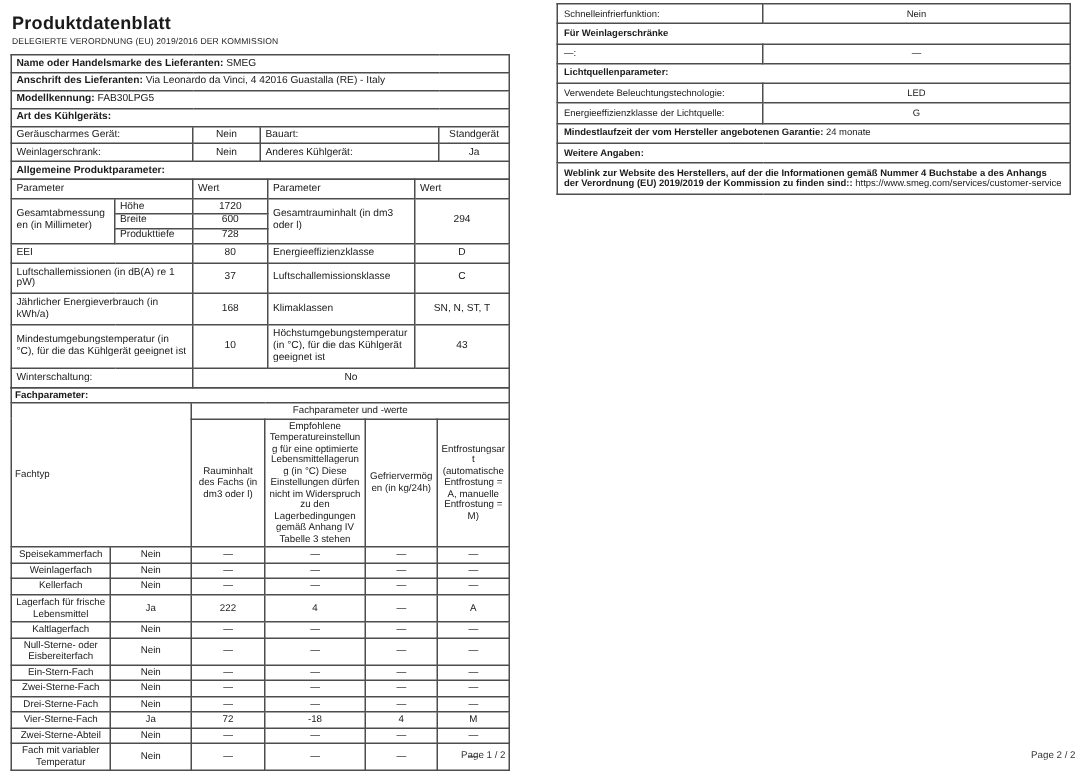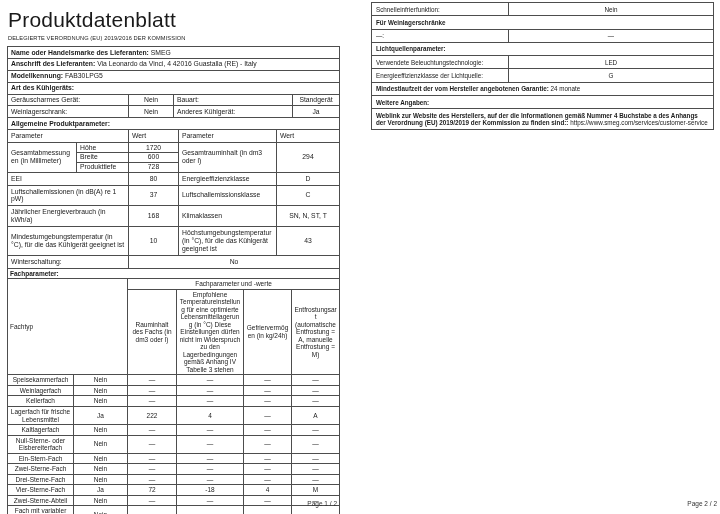--- a/index.html
+++ b/index.html
@@ -5,21 +5,21 @@
   html,body { margin:0; padding:0; background:#ffffff; }
   .screen {
     position:relative; width:720px; height:514px; overflow:hidden;
     background:#ffffff; color:#1a1a1a;
     font-family:"Liberation Sans", sans-serif;
     -webkit-font-smoothing:antialiased;
   }
   .p1 { position:absolute; left:7px; top:8px; width:332px; }
   .p2 { position:absolute; left:371px; top:2px; width:342px; }
 
-  .title { font-size:21px; font-weight:normal; letter-spacing:0.2px; margin:0 0 3px 1px; white-space:nowrap; }
+  .title { font-size:12px; font-weight:bold; letter-spacing:0.2px; margin:0 0 3px 1px; white-space:nowrap; }
   .subtitle { font-size:5.7px; color:#222; margin:0 0 5px 1px; letter-spacing:0.1px; }
 
   table.tbl { border-collapse:collapse; table-layout:fixed; width:332px; }
   .tbl td { border:1px solid #4d4d4d; vertical-align:middle; word-wrap:break-word;
             padding:1.5px 3px; line-height:1.16; color:#1a1a1a; }
   .tbl + table.tbl { margin-top:-1px; }
 
   table.info { font-size:6.8px; }
   table.gen  { font-size:6.8px; }
   table.gen td { padding:2px 3px; }

